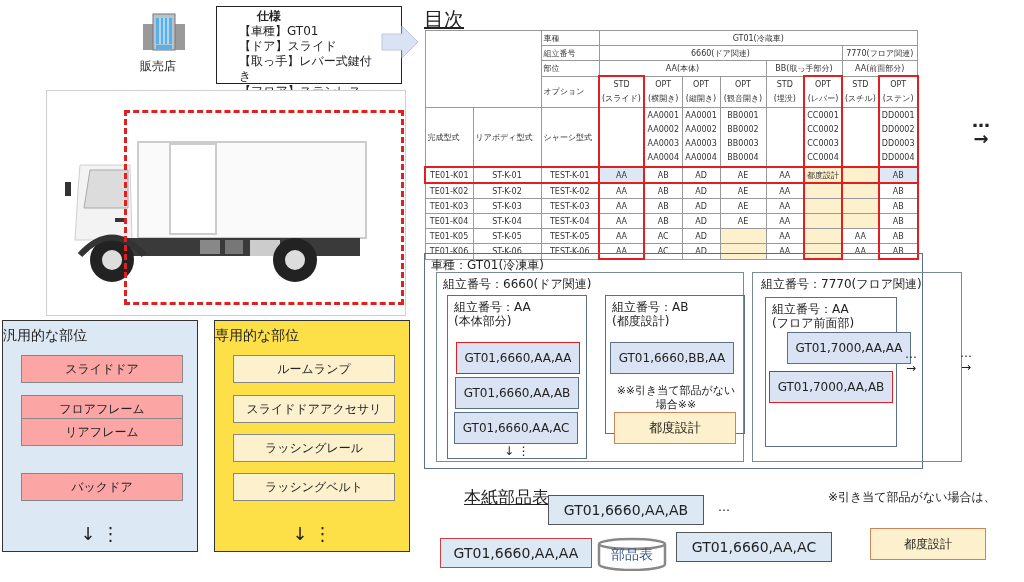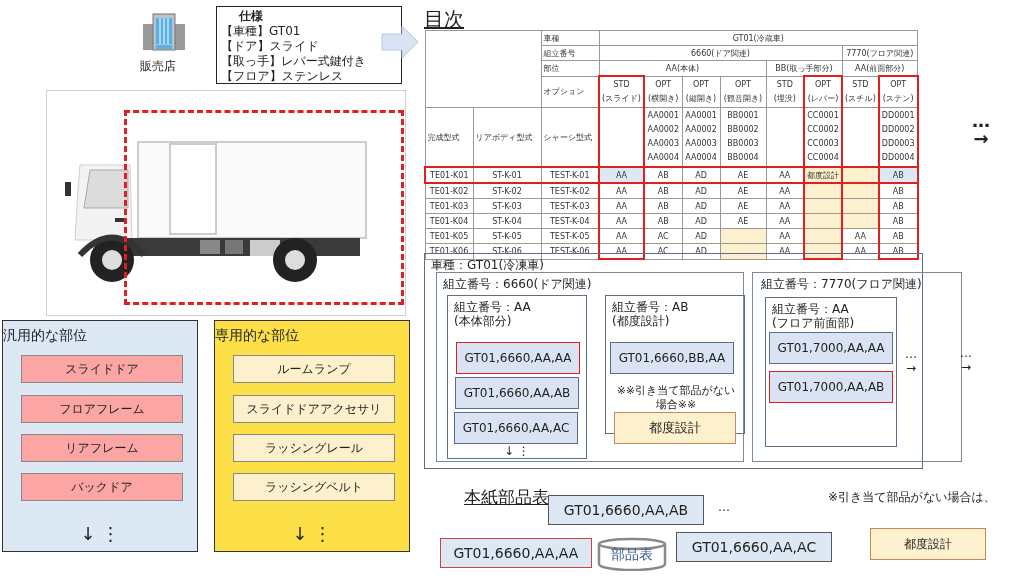--- a/index.html
+++ b/index.html
@@ -4,21 +4,21 @@
 <style>
   html, body { margin:0; padding:0; }
   body { width:1024px; height:582px; position:relative; background:#ffffff; overflow:hidden;
          font-family:"DejaVu Sans", "Liberation Sans", sans-serif; color:#222; }
   .abs { position:absolute; }
 
   
   #dealer-icon { left:143px; top:12px; width:42px; height:40px; }
   #dealer-label { left:140px; top:58px; font-size:12px; }
   #spec-box { left:216px; top:6px; width:186px; height:78px; border:1px solid #222; background:#fff;
-              font-size:12px; line-height:15px; padding:2px 4px; box-sizing:border-box; }
+              font-size:12px; line-height:15px; padding:2px 22px; box-sizing:border-box; }
   #spec-title { font-weight:bold; padding-left:18px; }
   #big-arrow { left:380px; top:24px; width:40px; height:36px; }
 
   
   #truck-frame { left:46px; top:90px; width:358px; height:224px; border:1px solid #cfcfcf; background:#fff; }
   #truck-svg { left:60px; top:130px; width:310px; height:170px; }
   #dash-box { left:124px; top:110px; width:280px; height:195px; border:3px dashed #e02020; box-sizing:border-box; }
 
   
   .panel { top:320px; width:196px; height:232px; border:1px solid #333; box-sizing:border-box; }
@@ -113,21 +113,21 @@
   <circle cx="235" cy="130" r="22" fill="#222"></circle>
     <circle cx="235" cy="130" r="10" fill="#ddd"></circle>
   <path d="M20,125 Q52,90 84,125" fill="none" stroke="#333" stroke-width="6"></path>
 </svg>
 <div id="dash-box" class="abs"></div>
 
 <div id="panel-general" class="abs panel">
   <div class="panel-title">汎用的な部位</div>
   <div class="panel-item" style="top:34px">スライドドア</div>
   <div class="panel-item" style="top:74px">フロアフレーム</div>
-  <div class="panel-item" style="top:113px">リアフレーム</div>
+  <div class="panel-item" style="top:97px">リアフレーム</div>
   <div class="panel-item" style="top:152px">バックドア</div>
   <div class="panel-more">↓ ⋮</div>
 </div>
 
 <div id="panel-special" class="abs panel">
   <div class="panel-title">専用的な部位</div>
   <div class="panel-item" style="top:34px">ルームランプ</div>
   <div class="panel-item" style="top:74px">スライドドアアクセサリ</div>
   <div class="panel-item" style="top:113px">ラッシングレール</div>
   <div class="panel-item" style="top:152px">ラッシングベルト</div>
@@ -347,21 +347,21 @@
     <div class="lbl" style="left:8px;top:88px;width:124px;text-align:center;font-size:11px">※※引き当て部品がない場合※※</div>
     <div class="design" style="left:8px;top:116px;width:122px;height:32px;line-height:30px">都度設計</div>
   </div>
 </div>
 
 <div id="assy-7770" class="abs">
   <div class="lbl" style="left:8px;top:4px">組立番号：7770(フロア関連)</div>
   <div class="sub" style="left:12px;top:24px;width:132px;height:150px">
     <div class="lbl" style="left:6px;top:4px">組立番号：AA</div>
     <div class="lbl" style="left:6px;top:18px">(フロア前面部)</div>
-    <div class="part" style="left:3px;top:34px">GT01,7000,AA,AA</div>
+    <div class="part" style="left:21px;top:34px">GT01,7000,AA,AA</div>
     <div class="part red" style="left:3px;top:73px">GT01,7000,AA,AB</div>
   </div>
   <div class="lbl" style="left:152px;top:74px;text-align:center">
     <div>…</div>
     <div>→</div>
   </div>
 </div>
 <div class="lbl abs" style="left:960px;top:346px;text-align:center">
   <div>…</div>
   <div>→</div>

